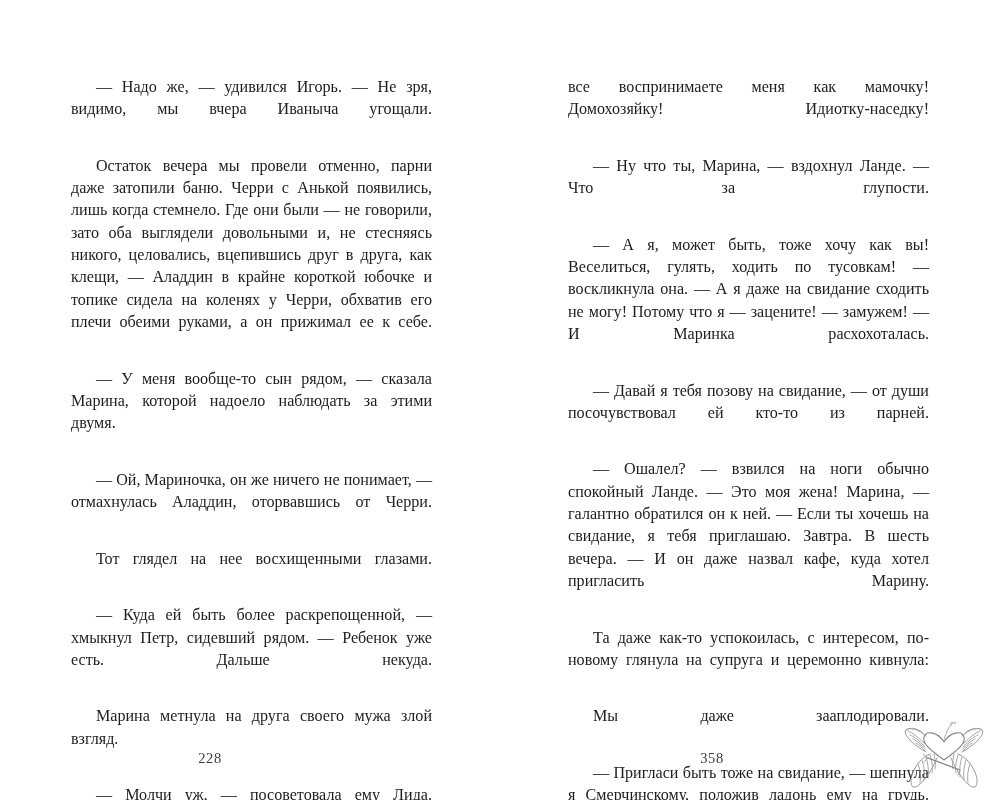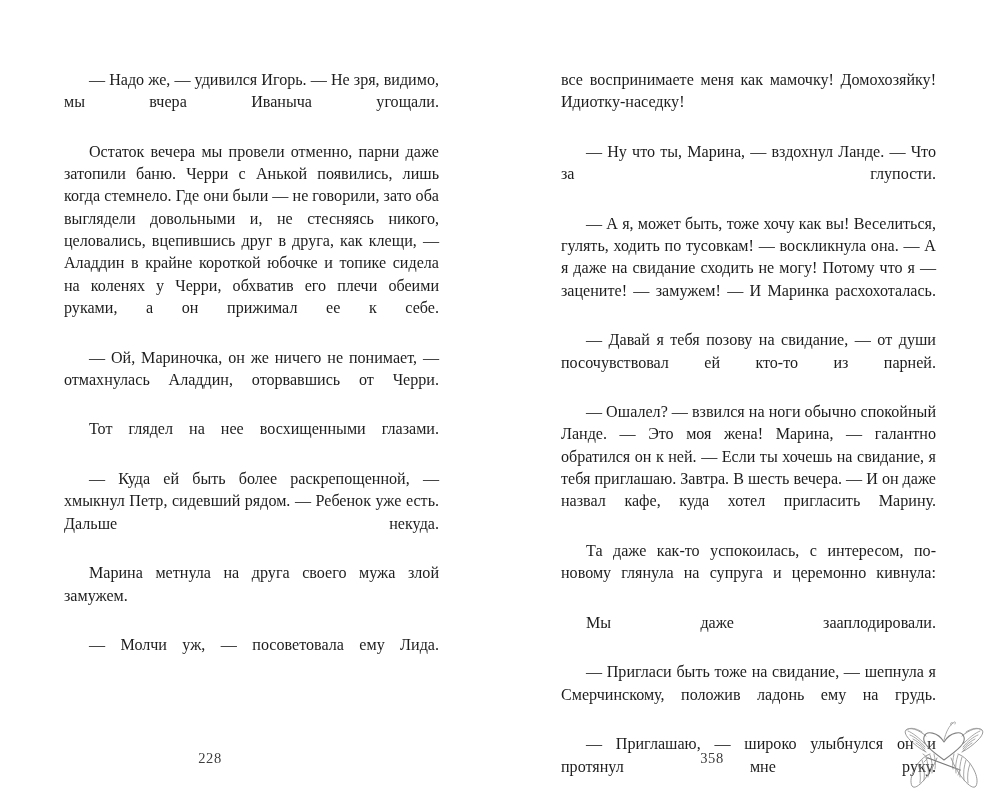--- a/index.html
+++ b/index.html
@@ -39,21 +39,21 @@
     line-height: 22.3px;
     text-align: justify;
     text-justify: inter-word;
     color: #1d1d1d;
     -webkit-font-smoothing: antialiased;
   }
   .page-half.left .text-column  { left: 59px; }
   .page-half.right .text-column { left: 56px; }
 
   .text-column p {
-    margin: 5px;
+    margin: 12px;
     text-indent: 1.55em;
     hanging-punctuation: none;
   }
   .text-column p.noindent {
     text-indent: 0;
   }
   
   .text-column p:after {
     content: "";
     display: inline-block;
@@ -86,24 +86,25 @@
 </head>
 <body>
 
 <div id="page">
   <div class="spread">
 
     <div class="page-half left">
       <div class="text-column">
           <p>— Надо же, — удивился Игорь. — Не зря, видимо, мы вчера Иваныча угощали.</p>
           <p>Остаток вечера мы провели отменно, парни даже затопили баню. Черри с Анькой появились, лишь когда стемнело. Где они были — не говорили, зато оба выглядели довольными и, не стесняясь никого, целовались, вцепившись друг в друга, как клещи, — Аладдин в крайне короткой юбочке и топике сидела на коленях у Черри, обхватив его плечи обеими руками, а он прижимал ее к себе.</p>
+          <p>— У меня вообще-то сын рядом, — сказала Марина, которой надоело наблюдать за этими двумя.</p>
           <p>— Ой, Мариночка, он же ничего не понимает, — отмахнулась Аладдин, оторвавшись от Черри.</p>
           <p>Тот глядел на нее восхищенными глазами.</p>
           <p>— Куда ей быть более раскрепощенной, — хмыкнул Петр, сидевший рядом. — Ребенок уже есть. Дальше некуда.</p>
-          <p>Марина метнула на друга своего мужа злой замужем.</p>
+          <p>Марина метнула на друга своего мужа злой взгляд.</p>
           <p>— Молчи уж, — посоветовала ему Лида.</p>
         </div>
       <div class="folio">228</div>
     </div>
 
     <div class="page-half right">
       <div class="text-column">
           <p class="noindent">все воспринимаете меня как мамочку! Домохозяйку! Идиотку-наседку!</p>
           <p>— Ну что ты, Марина, — вздохнул Ланде. — Что за глупости.</p>
           <p>— А я, может быть, тоже хочу как вы! Веселиться, гулять, ходить по тусовкам! — воскликнула она. — А я даже на свидание сходить не могу! Потому что я — зацените! — замужем! — И Маринка расхохоталась.</p>

